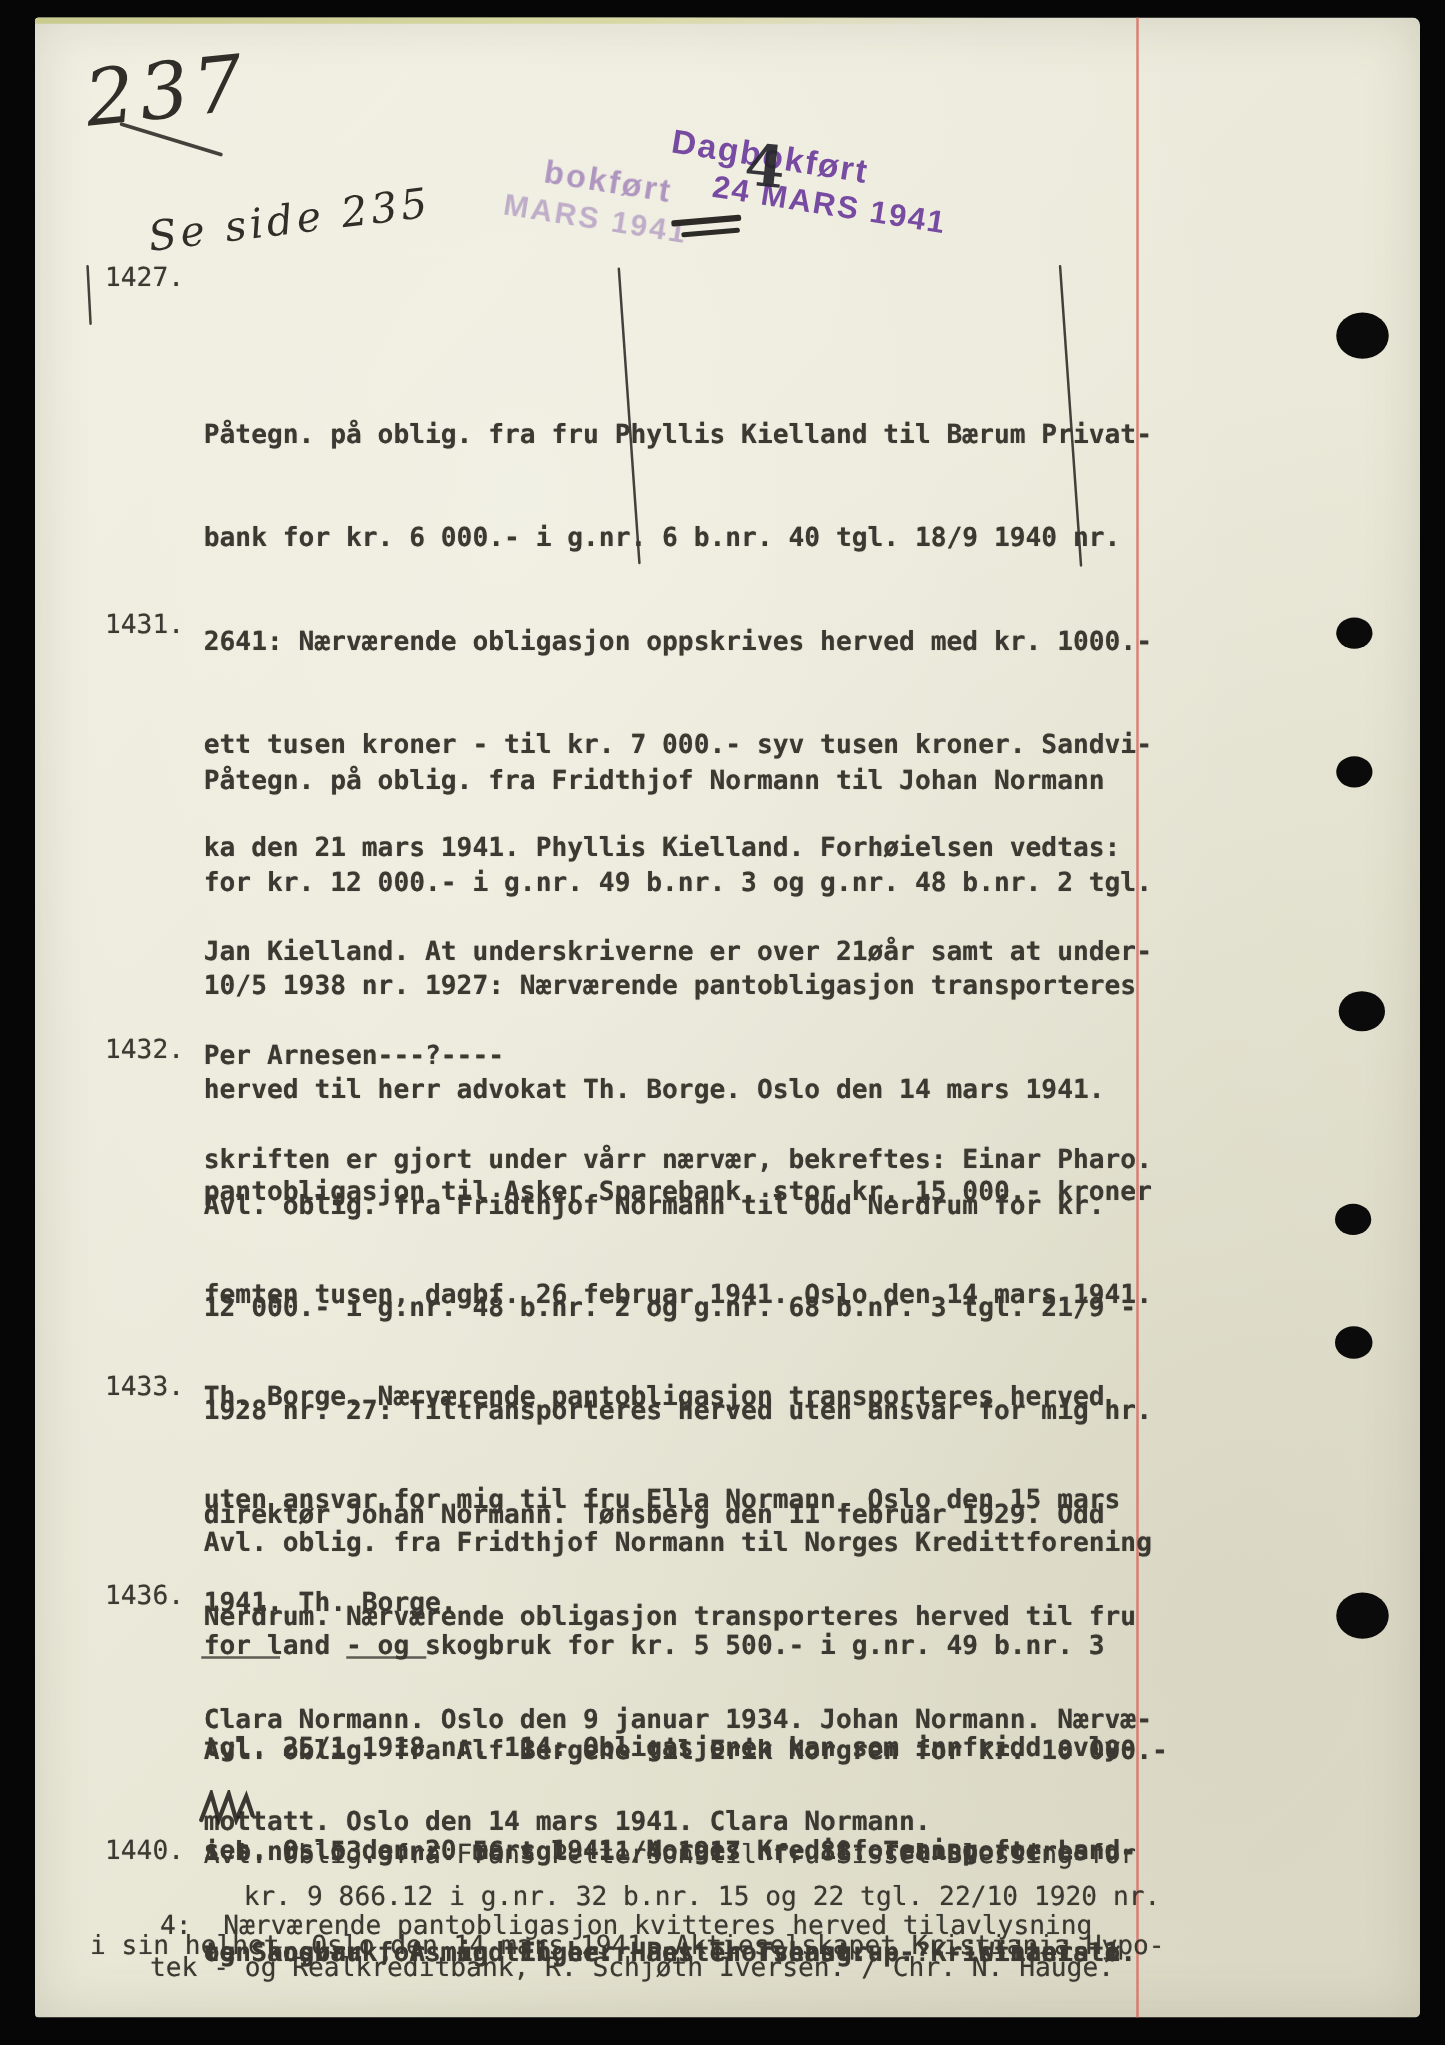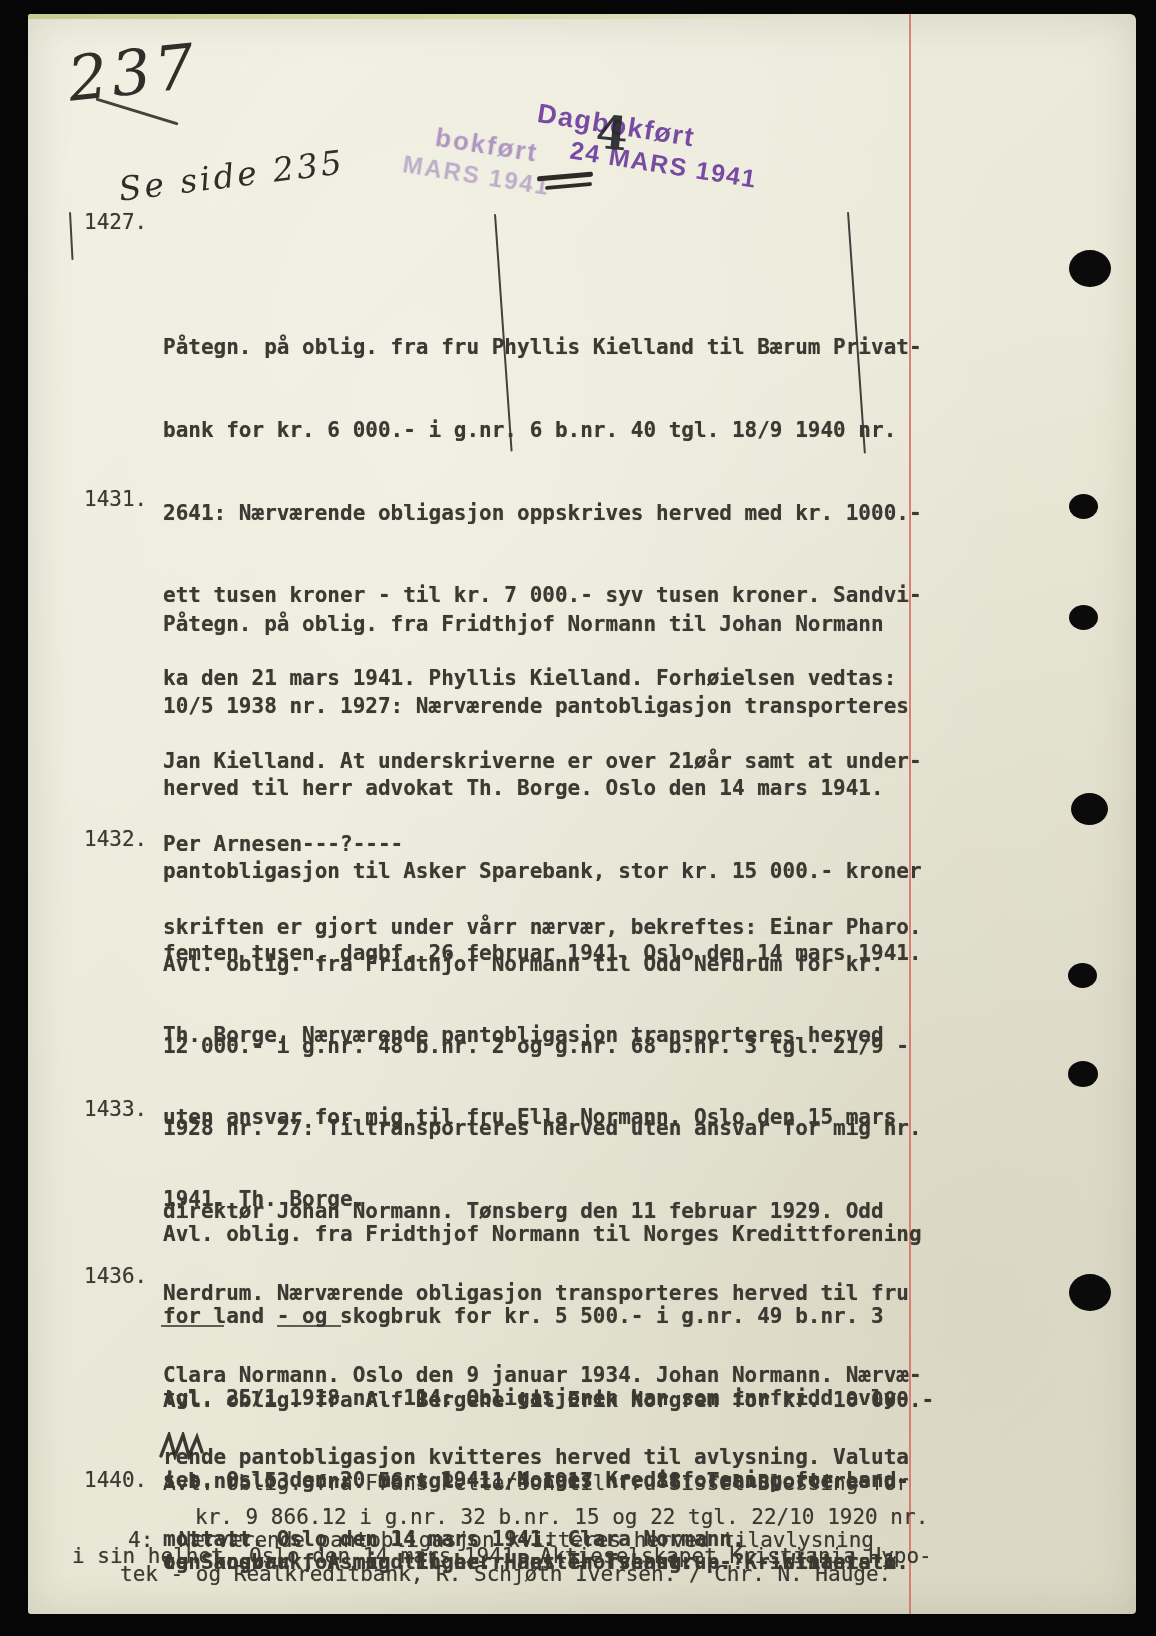--- a/index.html
+++ b/index.html
@@ -106,40 +106,40 @@
         <div class="line">Jan Kielland. At underskriverne er over 21øår samt at under-</div>
         <div class="line">Per Arnesen---?----</div>
         <div class="line">skriften er gjort under vårr nærvær, bekreftes: Einar Pharo.</div>
       </div>
     </div>
 
     <div class="entry e1431" style="top:473px;">
       <span class="num">1431.</span>
       <div class="lines">
         <div class="line">Påtegn. på oblig. fra Fridthjof Normann til Johan Normann</div>
+        <div class="line">for kr. 12 000.- i g.nr. 49 b.nr. 3 og g.nr. 48 b.nr. 2 tgl.</div>
         <div class="line">10/5 1938 nr. 1927: Nærværende pantobligasjon transporteres</div>
         <div class="line">herved til herr advokat Th. Borge. Oslo den 14 mars 1941.</div>
         <div class="line">pantobligasjon til Asker Sparebank, stor kr. 15 000.- kroner</div>
         <div class="line">femten tusen, dagbf. 26 februar 1941. Oslo den 14 mars 1941.</div>
         <div class="line">Th. Borge. Nærværende pantobligasjon transporteres herved</div>
         <div class="line">uten ansvar for mig til fru Ella Normann. Oslo den 15 mars</div>
         <div class="line">1941. Th. Borge.</div>
       </div>
     </div>
 
     <div class="entry e1432" style="top:813px;">
       <span class="num">1432.</span>
       <div class="lines">
         <div class="line">Avl. oblig. fra Fridthjof Normann til Odd Nerdrum for kr.</div>
         <div class="line">12 000.- i g.nr. 48 b.nr. 2 og g.nr. 68 b.nr. 3 tgl. 21/9 -</div>
         <div class="line">1928 nr. 27: Tiltransporteres herved uten ansvar for mig hr.</div>
         <div class="line">direktør Johan Normann. Tønsberg den 11 februar 1929. Odd</div>
         <div class="line">Nerdrum. Nærværende obligasjon transporteres herved til fru</div>
         <div class="line">Clara Normann. Oslo den 9 januar 1934. Johan Normann. Nærvæ-</div>
-        <div class="line">rende pantobligasjon kvitteres herved til avlysning. Valuta</div>
         <div class="line">mottatt. Oslo den 14 mars 1941. Clara Normann.</div>
       </div>
     </div>
 
     <div class="entry e1433" style="top:1083px;">
       <span class="num">1433.</span>
       <div class="lines">
         <div class="line">Avl. oblig. fra Fridthjof Normann til Norges Kredittforening</div>
         <div class="line">for land - og skogbruk for kr. 5 500.- i g.nr. 49 b.nr. 3</div>
         <div class="line">tgl. 25/1 1918 nr. 114: Obligasjonen kan som innfridd avly-</div>

